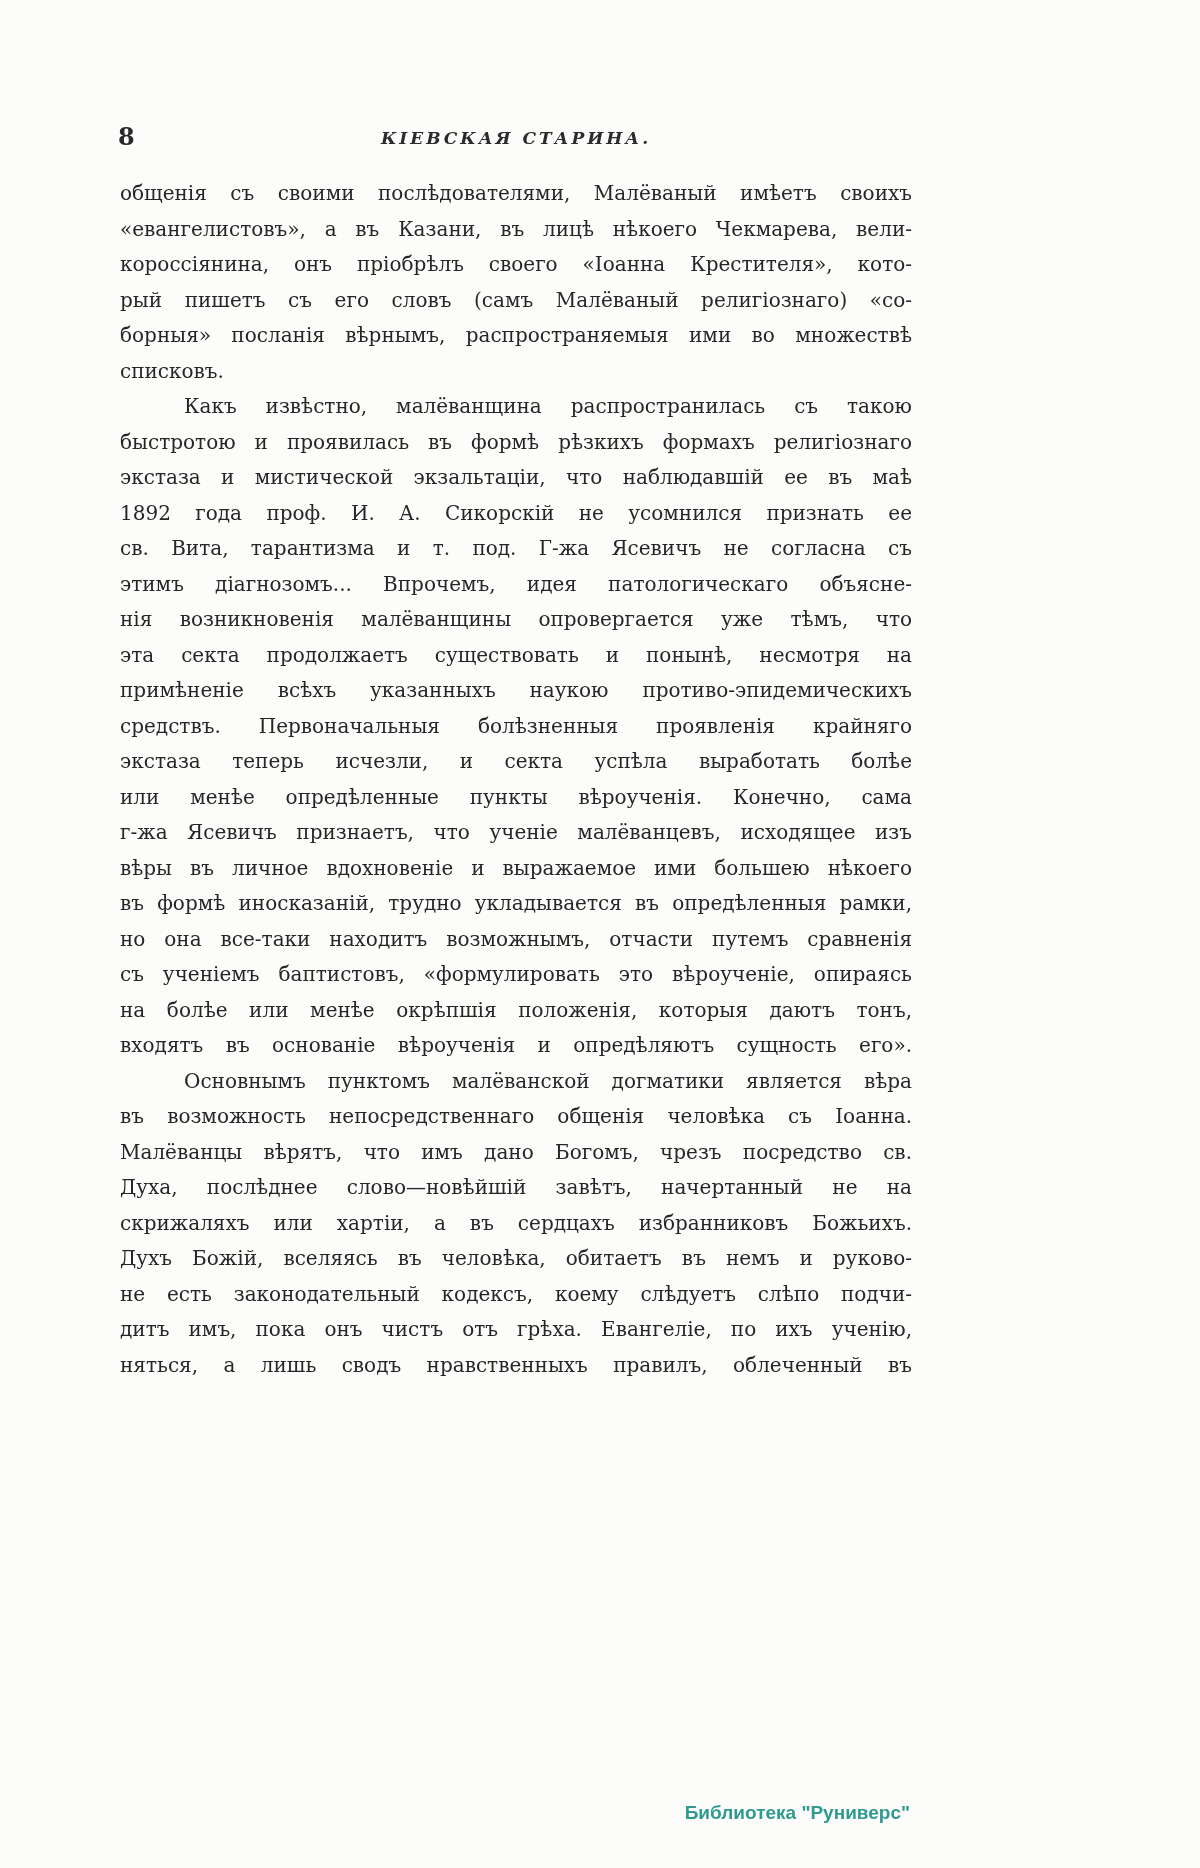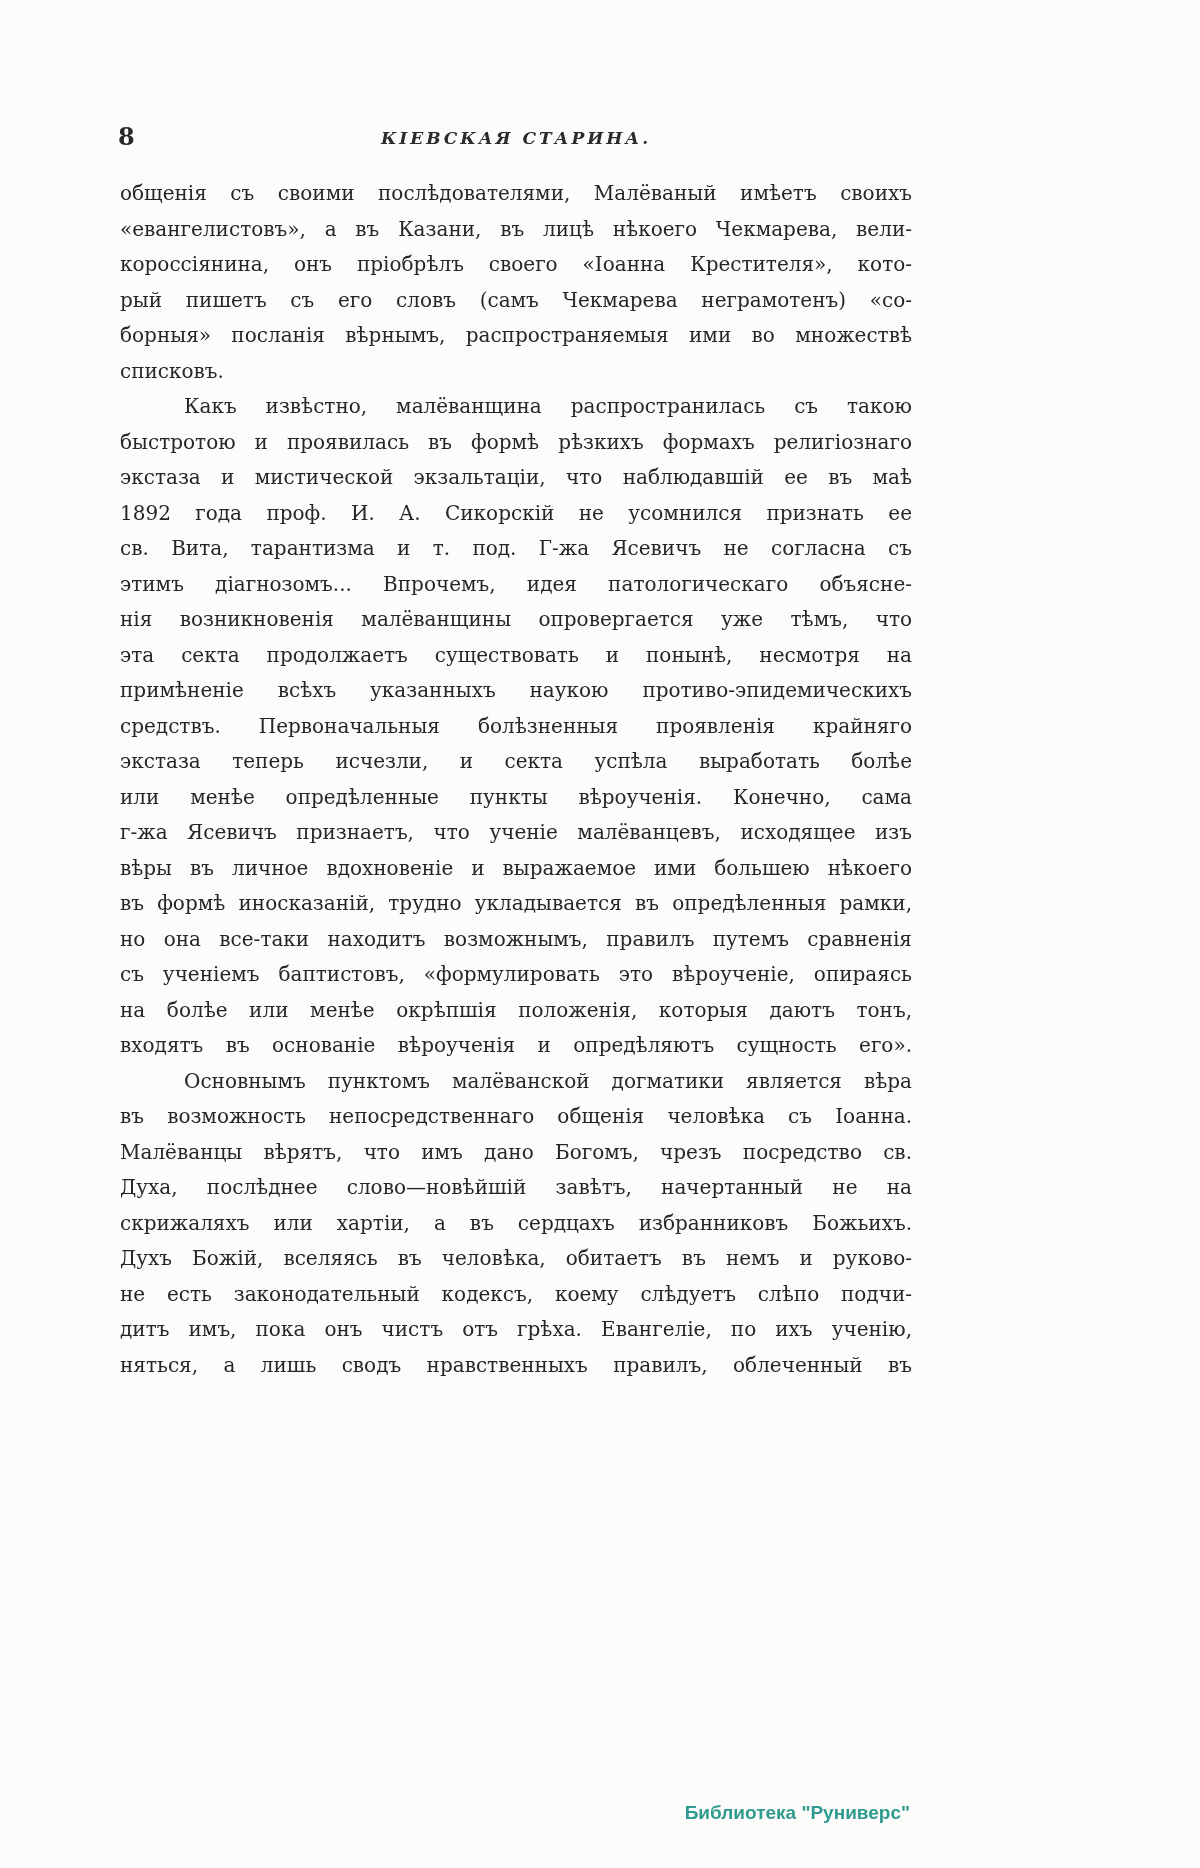--- a/index.html
+++ b/index.html
@@ -75,41 +75,41 @@
 
 <div class="page">
   <span class="page-number">8</span>
   <div class="running-title">КІЕВСКАЯ СТАРИНА.</div>
 
   <div class="text-block" id="text-block">
       <div class="paragraph">
         <div class="line">общенія съ своими послѣдователями, Малёваный имѣетъ своихъ</div>
         <div class="line">«евангелистовъ», а въ Казани, въ лицѣ нѣкоего Чекмарева, вели-</div>
         <div class="line">короссіянина, онъ пріобрѣлъ своего «Іоанна Крестителя», кото-</div>
-        <div class="line">рый пишетъ съ его словъ (самъ Чекмарева неграмотенъ) «со-</div>
+        <div class="line">рый пишетъ съ его словъ (самъ Малёваный религіознаго) «со-</div>
         <div class="line">борныя» посланія вѣрнымъ, распространяемыя ими во множествѣ</div>
         <div class="line lastline">списковъ.</div>
       </div>
       <div class="paragraph">
         <div class="line indent">Какъ извѣстно, малёванщина распространилась съ такою</div>
         <div class="line">быстротою и проявилась въ формѣ рѣзкихъ формахъ религіознаго</div>
         <div class="line">экстаза и мистической экзальтаціи, что наблюдавшій ее въ маѣ</div>
         <div class="line">1892 года проф. И. А. Сикорскій не усомнился признать ее</div>
         <div class="line">св. Вита, тарантизма и т. под. Г-жа Ясевичъ не согласна съ</div>
         <div class="line">этимъ діагнозомъ... Впрочемъ, идея патологическаго объясне-</div>
         <div class="line">нія возникновенія малёванщины опровергается уже тѣмъ, что</div>
         <div class="line">эта секта продолжаетъ существовать и понынѣ, несмотря на</div>
         <div class="line">примѣненіе всѣхъ указанныхъ наукою противо-эпидемическихъ</div>
         <div class="line">средствъ. Первоначальныя болѣзненныя проявленія крайняго</div>
         <div class="line">экстаза теперь исчезли, и секта успѣла выработать болѣе</div>
         <div class="line">или менѣе опредѣленные пункты вѣроученія. Конечно, сама</div>
         <div class="line">г-жа Ясевичъ признаетъ, что ученіе малёванцевъ, исходящее изъ</div>
         <div class="line">вѣры въ личное вдохновеніе и выражаемое ими большею нѣкоего</div>
         <div class="line">въ формѣ иносказаній, трудно укладывается въ опредѣленныя рамки,</div>
-        <div class="line">но она все-таки находитъ возможнымъ, правилъ путемъ сравненія</div>
+        <div class="line">но она все-таки находитъ возможнымъ, отчасти путемъ сравненія</div>
         <div class="line">съ ученіемъ баптистовъ, «формулировать это вѣроученіе, опираясь</div>
         <div class="line">на болѣе или менѣе окрѣпшія положенія, которыя даютъ тонъ,</div>
         <div class="line">входятъ въ основаніе вѣроученія и опредѣляютъ сущность его».</div>
       </div>
       <div class="paragraph">
         <div class="line indent">Основнымъ пунктомъ малёванской догматики является вѣра</div>
         <div class="line">въ возможность непосредственнаго общенія человѣка съ Іоанна.</div>
         <div class="line">Малёванцы вѣрятъ, что имъ дано Богомъ, чрезъ посредство св.</div>
         <div class="line">Духа, послѣднее слово—новѣйшій завѣтъ, начертанный не на</div>
         <div class="line">скрижаляхъ или хартіи, а въ сердцахъ избранниковъ Божьихъ.</div>

